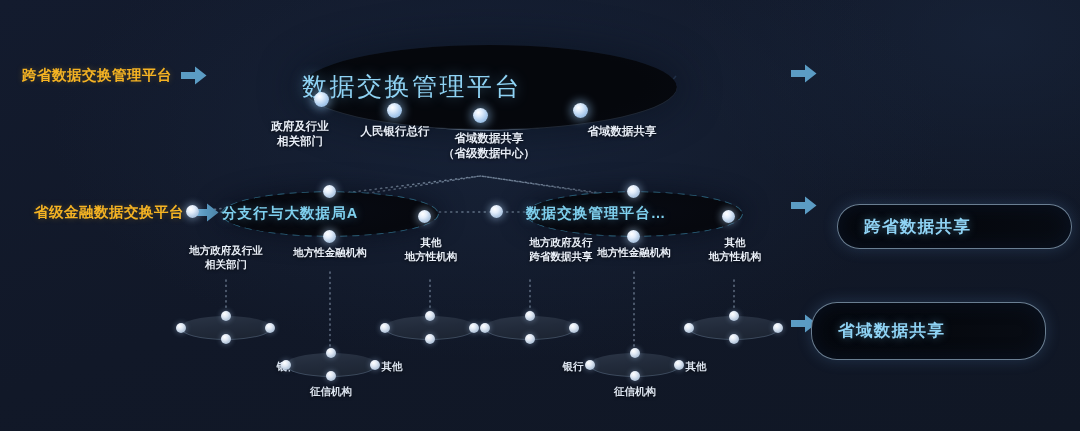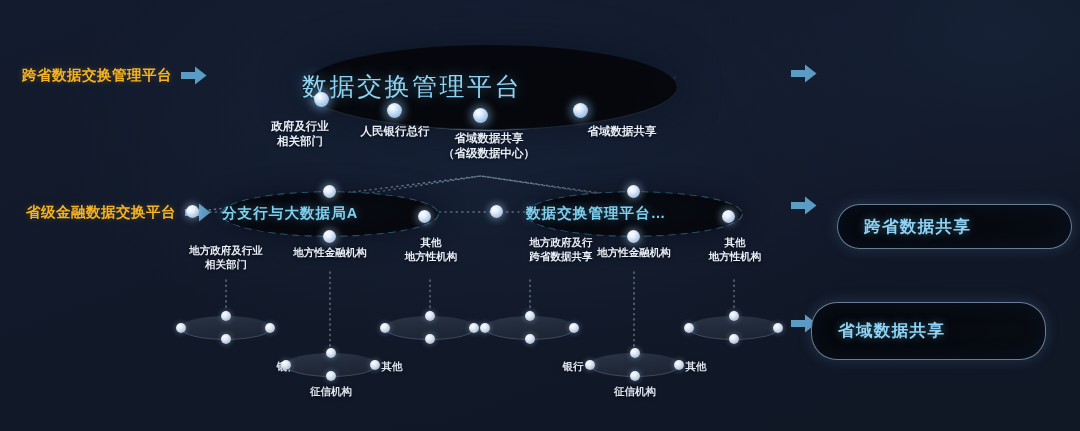--- a/index.html
+++ b/index.html
@@ -198,21 +198,21 @@
     <path d="M734,280 L734,322" stroke="#8b9cb3" stroke-width="1.4" stroke-dasharray="1.2 4" stroke-linecap="round" opacity=".7"></path>
   </svg>
 
   <div class="tier-label" style="left:22px; top:66px;">
     <span class="txt">跨省数据交换管理平台</span>
     <svg class="arrow" viewBox="0 0 26 19">
       <path d="M0,6 H14 V0.5 L25.5,9.5 L14,18.5 V13 H0 Z" fill="#5b9cc4"></path>
     </svg>
   </div>
 
-  <div class="tier-label" style="left:26px; top:203px;">
+  <div class="tier-label" style="left:34px; top:203px;">
     <span class="txt">省级金融数据交换平台</span>
     <svg class="arrow" viewBox="0 0 26 19">
       <path d="M0,6 H14 V0.5 L25.5,9.5 L14,18.5 V13 H0 Z" fill="#5b9cc4"></path>
     </svg>
   </div>
 
   <div class="hero" style="left:302px; top:45px; width:375px; height:85px;">
     <div class="hero-title">数据交换管理平台</div>
   </div>
 

